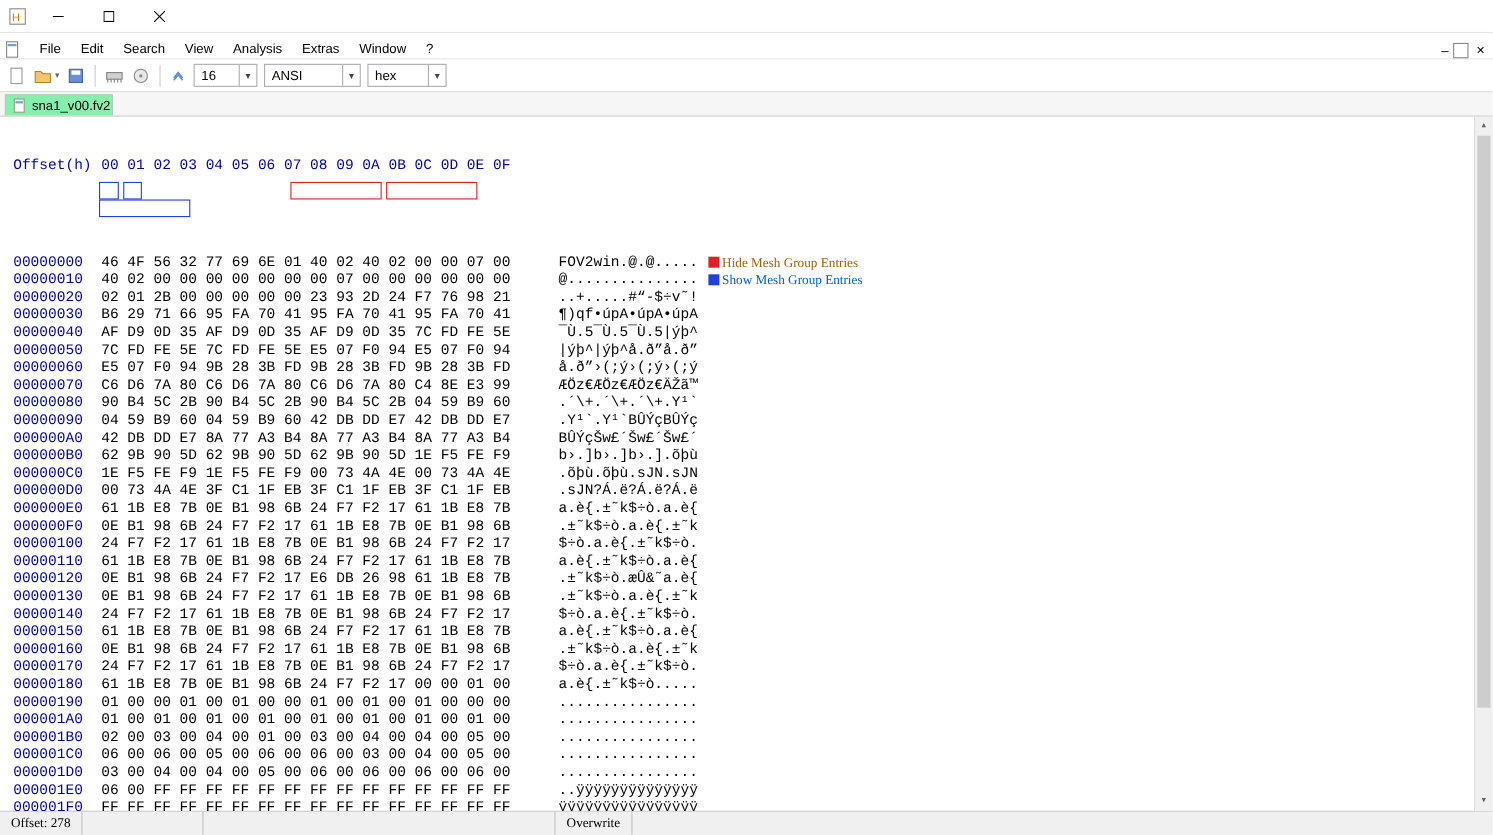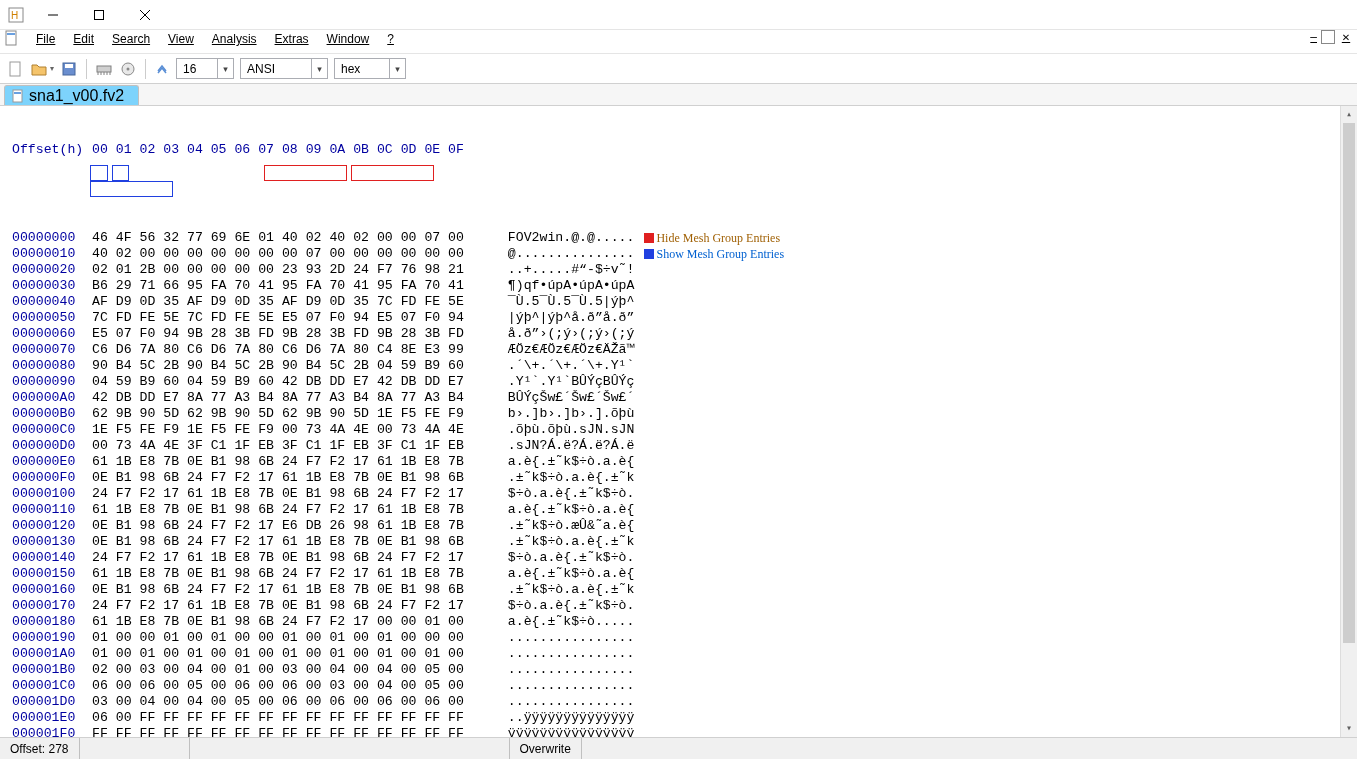--- a/index.html
+++ b/index.html
@@ -30,27 +30,26 @@
 .titlebar .title { flex: 1; font-size: 12px; color: #000; }
 .win-controls { display: flex; }
 .win-btn {
   width: 46px; height: 30px;
   display: flex; align-items: center; justify-content: center;
   font-family: "Segoe MDL2 Assets", "Segoe UI Symbol", sans-serif;
   font-size: 10px;
 }
 .menubar {
   display: flex;
-  align-items: flex-start;
+  align-items: flex-end;
   height: 24px;
   padding: 0 4px;
   gap: 2px;
   border-bottom: 1px solid #e5e5e5;
   position: relative;
-  text-decoration: underline;
 }
 .menubar .mb-icon { width:16px; height:16px; margin-right:6px; }
 .menubar .menu-item { padding: 2px 8px; cursor: default; }
 .menubar .right-util { margin-left: auto; display:flex; gap:4px; align-items:center; }
 .right-util .sq { width:14px; height:14px; border:1px solid #888; background:#fff; }
 .right-util .x { width:14px; height:14px; display:flex; align-items:center; justify-content:center; font-size:10px; }
 .toolbar {
   display: flex;
   align-items: center;
   height: 30px;
@@ -74,23 +73,23 @@
 .combo.med .val { min-width: 54px; }
 .arrow-btns { display:flex; flex-direction:column; }
 .tabstrip {
   display:flex; align-items:flex-end; height:22px;
   padding: 0 4px; gap:0;
   border-bottom:1px solid #d0d0d0;
   background:#f6f6f6;
 }
 .tabstrip .tab {
   display:flex; align-items:center; height:20px;
-  padding: 0 14px 0 6px;
+  padding: 0 2px 0 6px;
   border:1px solid #c0c0c0; border-bottom:none;
-  background:#7dd3fc; font-size:16px;
+  background:#86efac; font-size:12px;
   border-top-left-radius:3px; border-top-right-radius:3px;
 }
 .tabstrip .tab .ficon { width:14px; height:14px; margin-right:4px; }
 .hexarea {
   flex:1; overflow:auto;
   font-family: Consolas, "Courier New", monospace;
   font-size: 13.2px;
   line-height: 16px;
   white-space: pre;
   padding: 4px 0 0 12px;
@@ -107,21 +106,21 @@
 .annot-red { color:#a16207; }
 .annot-blue { color:#0060d0; }
 .hl { position:absolute; border:1px solid; pointer-events:none; }
 .hl.red { border-color:#e02020; }
 .hl.blue { border-color:#2040e0; }
 .statusbar {
   display:flex; align-items:center; height:22px;
   border-top:1px solid #d0d0d0; background:#f0f0f0;
   font-size:12px;
 }
-.statusbar .cell { padding:0 10px; border-right:1px solid #c0c0c0; height:100%; display:flex; align-items:center; }
+.statusbar .cell { padding:0 10px; border-right:1px solid #c0c0c0; height:100%; display:flex; align-items:center;font-family:Liberation Serif, serif; }
 .statusbar .spacer { flex:1; }
 .scrollbar-v {
   position:absolute; right:0; top:0; bottom:0; width:17px;
   background:#f0f0f0; border-left:1px solid #ddd;
   display:flex; flex-direction:column;
 }
 .scrollbar-v .sbtn { height:17px; display:flex; align-items:center; justify-content:center; font-size:10px; color:#606060; }
 .scrollbar-v .thumb { background:#cdcdcd; margin:0 2px; }
 svg { display:block; }
 </style>

